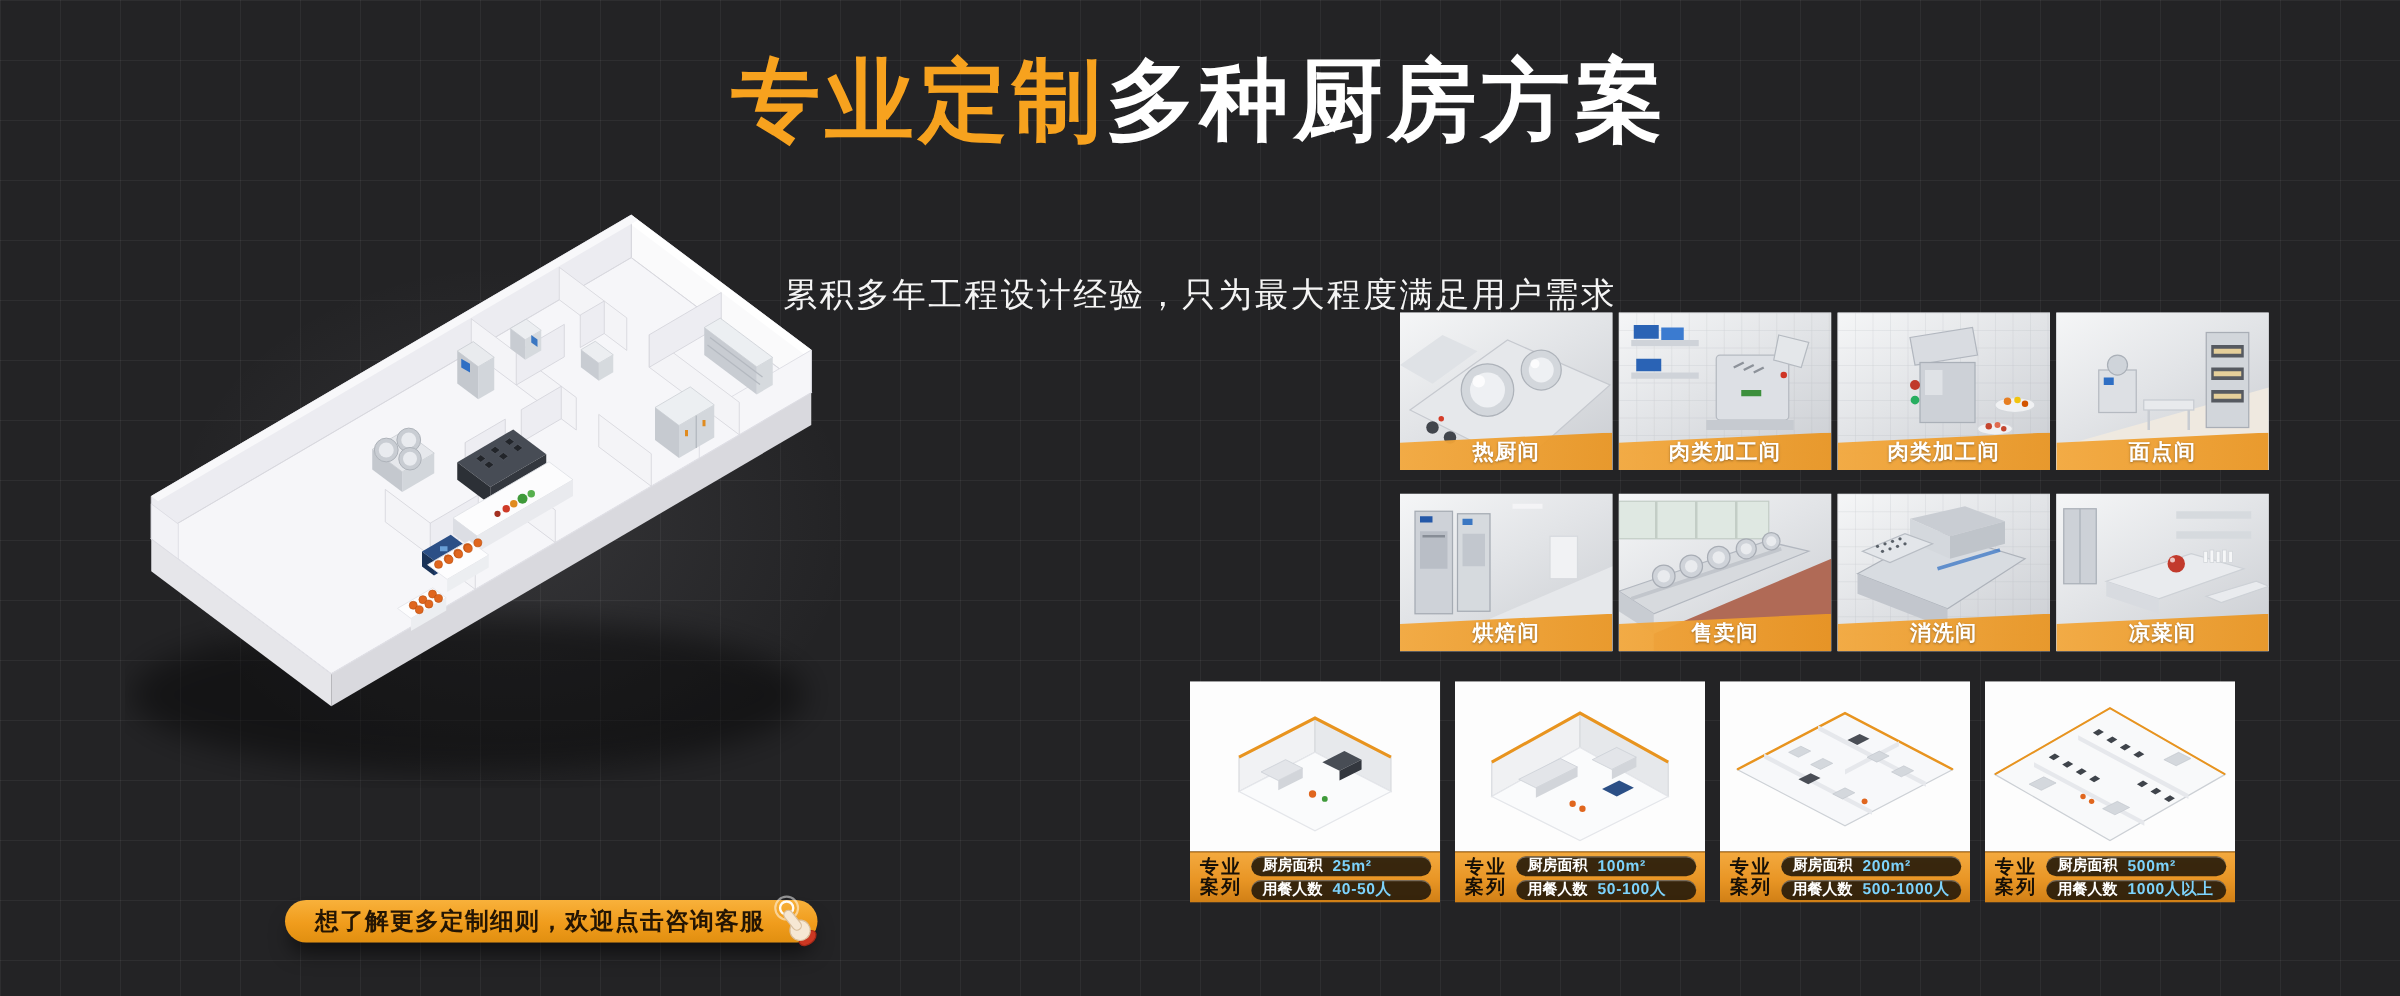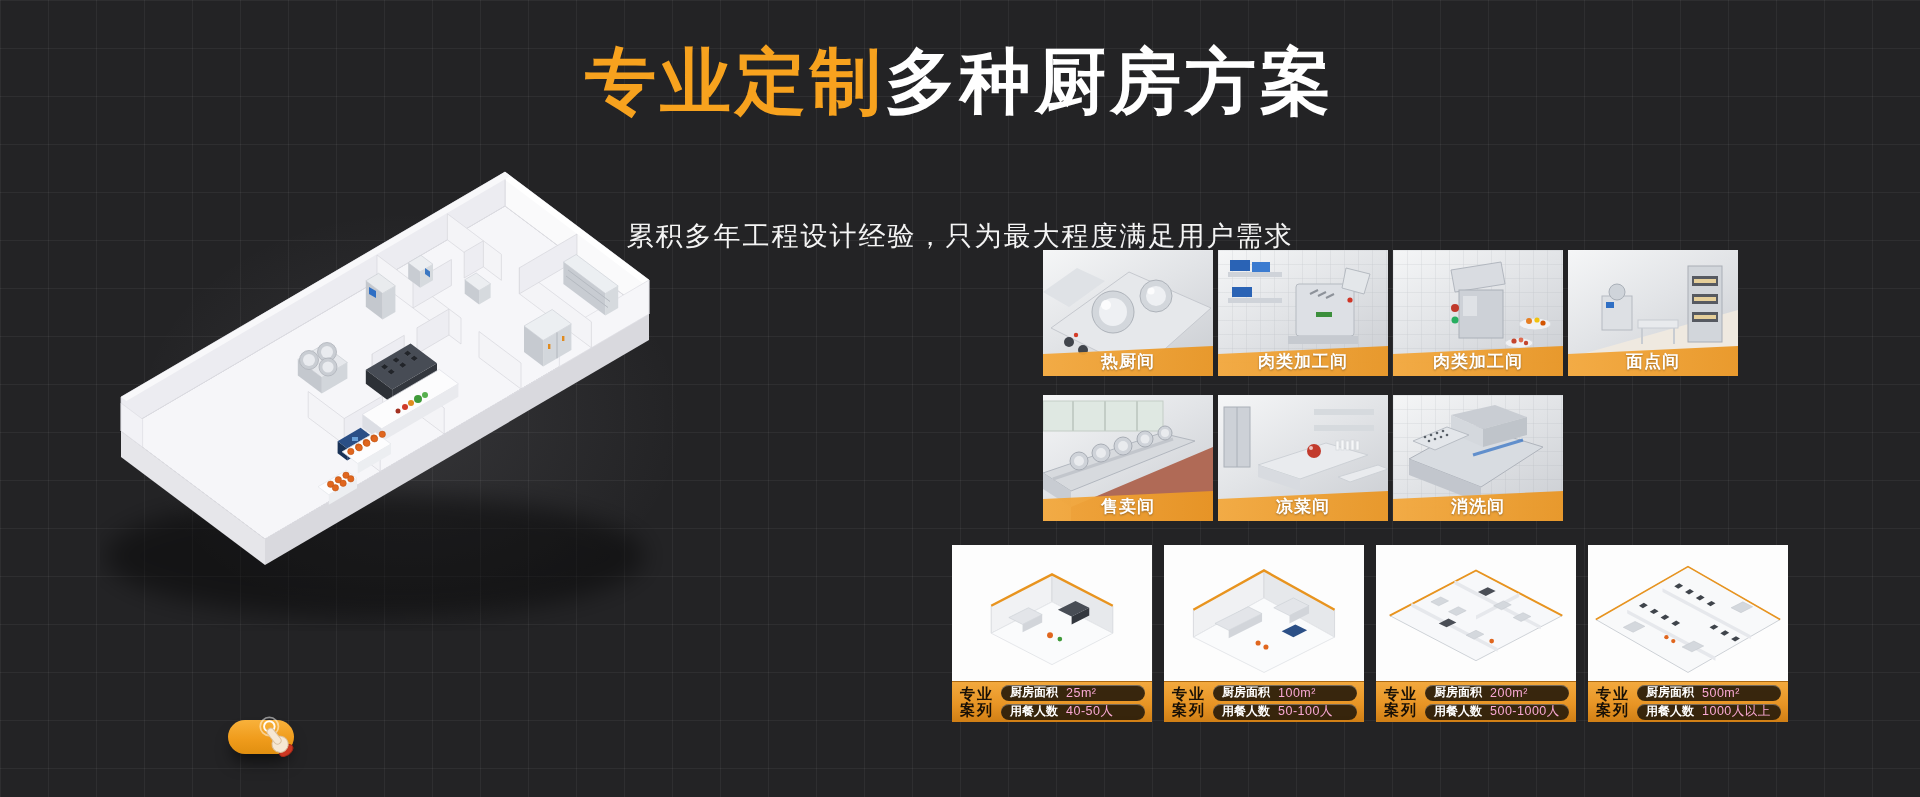--- a/index.html
+++ b/index.html
@@ -21,21 +21,21 @@
     font-size:71px;font-weight:900;letter-spacing:4px;line-height:1.12;white-space:nowrap;}
   .title .hl{color:#F7A21E;}
   .title .rest{color:#ffffff;}
   .subtitle{position:absolute;top:170px;left:0;width:100%;text-align:center;
     font-size:27px;font-weight:500;letter-spacing:2px;color:#f4f4f4;margin-top:48px;}
 
   
   .plan{position:absolute;left:100px;top:156px;width:570px;height:510px;}
 
   
-  .tiles{position:absolute;left:1043px;top:250px;width:696px;
+  .tiles{position:absolute;left:1120px;top:250px;width:696px;
     display:grid;grid-template-columns:repeat(4,170px);column-gap:5px;row-gap:19px;}
   .tile{position:relative;width:170px;height:126px;overflow:hidden;background:#dfe1e5;}
   .photo{position:absolute;inset:0;
     background:linear-gradient(150deg,#f5f6f7 0%,#e2e4e7 45%,#c9ccd1 100%);}
   .wtiles{position:absolute;inset:0;opacity:.45;
     background-image:
       linear-gradient(rgba(165,170,176,.35) 1px, transparent 1px),
       linear-gradient(90deg, rgba(165,170,176,.35) 1px, transparent 1px);
     background-size:14px 14px;}
   .photo svg{position:absolute;inset:0;}
@@ -54,21 +54,21 @@
   .case .img svg{position:absolute;inset:0;}
   .case .foot{height:41px;display:flex;align-items:center;gap:7px;padding:0 7px 0 8px;
     background:linear-gradient(180deg,#F3A93E 0%,#E89525 55%,#D07F15 100%);
     border-top:1px solid rgba(0,0,0,.18);box-sizing:border-box;}
   .badge{font-size:15px;font-weight:800;color:#181006;line-height:1.1;letter-spacing:2px;text-align:center;white-space:nowrap;}
   .pills{flex:1;display:flex;flex-direction:column;gap:3px;min-width:0;}
   .pill{height:16px;border-radius:9px;background:rgba(42,29,11,.93);
     box-shadow:inset 0 1px 0 rgba(255,255,255,.32);
     display:flex;align-items:center;gap:8px;padding:0 9px;white-space:nowrap;}
   .pill .pl{font-size:12px;font-weight:700;color:#fff;}
-  .pill .pv{font-size:12.5px;font-weight:400;color:#f9a8d4;letter-spacing:.5px;}
+  .pill .pv{font-size:12.5px;font-weight:700;color:#7dd3fc;letter-spacing:.5px;}
 
   
   .cta{position:absolute;left:228px;top:720px;height:34px;border-radius:17px;
     display:flex;align-items:center;padding:0 42px 0 24px;cursor:pointer;border:none;
     background:linear-gradient(180deg,#F8B13B 0%,#F09C1C 55%,#E18F10 100%);
     box-shadow:0 12px 16px -4px rgba(0,0,0,.55);}
   .cta .label{font-size:19px;font-weight:700;color:#241503;letter-spacing:1px;white-space:nowrap;}
   .cta .hand{position:absolute;right:-6px;top:-6px;width:46px;height:46px;}
 </style>
 </head>
@@ -300,20 +300,39 @@
         <rect x="70" y="70" width="40" height="8" fill="#e8eaed" stroke="#c8ccd2"></rect>
         <line x1="74" y1="78" x2="74" y2="94" stroke="#c8ccd2" stroke-width="2"></line>
           <line x1="106" y1="78" x2="106" y2="94" stroke="#c8ccd2" stroke-width="2"></line>
       </svg>
     </div>
     <div class="band">
         <span>面点间</span>
       </div>
   </div>
 
+  <div class="tile">
+    <div class="photo">
+      <svg viewBox="0 0 170 126">
+        <polygon points="72,100 170,58 170,126 72,126" fill="#e6e8eb"></polygon>
+        <rect x="120" y="34" width="22" height="34" fill="#f1f2f4" stroke="#d7dade"></rect>
+        <rect x="12" y="14" width="30" height="82" fill="#ced2d8" stroke="#a5abb3"></rect>
+        <rect x="16" y="18" width="10" height="5" fill="#2458a8"></rect>
+        <rect x="16" y="30" width="22" height="30" fill="#b9bec6"></rect>
+          <line x1="18" y1="34" x2="36" y2="34" stroke="#878d96" stroke-width="2"></line>
+        <rect x="46" y="16" width="26" height="78" fill="#d6dade" stroke="#a5abb3"></rect>
+        <rect x="50" y="20" width="8" height="5" fill="#3b77c2"></rect>
+        <rect x="50" y="32" width="18" height="26" fill="#c2c7ce"></rect>
+        <rect x="90" y="8" width="24" height="4" fill="#f4f4f6"></rect>
+      </svg>
+    </div>
+    <div class="band">
+        <span>烘焙间</span>
+      </div>
+  </div>
 
   <div class="tile">
     <div class="photo">
       <svg viewBox="0 0 170 126">
         <rect x="0" y="6" width="120" height="30" fill="#dfe8e2" stroke="#c3cdc6"></rect>
         <line x1="30" y1="6" x2="30" y2="36" stroke="#c3cdc6" stroke-width="2"></line>
           <line x1="62" y1="6" x2="62" y2="36" stroke="#c3cdc6" stroke-width="2"></line>
           <line x1="94" y1="6" x2="94" y2="36" stroke="#c3cdc6" stroke-width="2"></line>
         <polygon points="28,112 170,52 170,126 28,126" fill="#b06a56"></polygon>
         <polygon points="0,78 118,38 152,46 28,96" fill="#d7dade" stroke="#b2b7bf"></polygon>
@@ -333,46 +352,20 @@
         </g>
       </svg>
     </div>
     <div class="band">
         <span>售卖间</span>
       </div>
   </div>
 
   <div class="tile">
     <div class="photo">
-      <svg viewBox="0 0 170 126">
-        <rect x="96" y="14" width="60" height="6" fill="#d6dade"></rect>
-          <rect x="96" y="30" width="60" height="6" fill="#d6dade"></rect>
-        <rect x="6" y="12" width="26" height="60" fill="#cdd1d7" stroke="#aab0b8"></rect>
-          <line x1="19" y1="12" x2="19" y2="72" stroke="#aab0b8"></line>
-        <polygon points="40,70 108,48 150,60 82,84" fill="#e9ebee" stroke="#cdd1d6"></polygon>
-        <polygon points="40,70 82,84 82,96 40,82" fill="#d8dbe0"></polygon>
-        <circle cx="96" cy="56" r="7" fill="#c23a2c"></circle>
-          <circle cx="93" cy="53" r="2" fill="#ffffff" opacity=".7"></circle>
-        <g fill="#f6f7f8" stroke="#cfd3d8" stroke-width=".6">
-          <rect x="118" y="46" width="3" height="9"></rect>
-            <rect x="123" y="45" width="3" height="10"></rect>
-            <rect x="128" y="46" width="3" height="9"></rect>
-            <rect x="133" y="45" width="3" height="10"></rect>
-            <rect x="138" y="46" width="3" height="9"></rect>
-        </g>
-        <polygon points="120,82 160,70 170,74 132,87" fill="#e9ebee" stroke="#cdd1d6"></polygon>
-      </svg>
-    </div>
-    <div class="band">
-        <span>凉菜间</span>
-      </div>
-  </div>
-
-  <div class="tile">
-    <div class="photo">
       <div class="wtiles"></div>
       <svg viewBox="0 0 170 126">
         <polygon points="16,64 78,30 150,52 88,92" fill="#d8dce1" stroke="#aeb3bb"></polygon>
         <polygon points="58,20 102,10 134,22 90,34" fill="#c9cdd3"></polygon>
         <polygon points="90,34 134,22 134,40 90,52" fill="#bfc4ca"></polygon>
         <polygon points="58,20 90,34 90,52 58,38" fill="#d4d8dd"></polygon>
         <polygon points="16,64 88,92 88,108 16,80" fill="#c2c6cd"></polygon>
         <polygon points="20,46 54,32 76,40 42,55" fill="#e3e6ea" stroke="#b8bdc4"></polygon>
         <g fill="#596068">
           <circle cx="32" cy="42" r="1.3"></circle>
@@ -382,20 +375,46 @@
           <circle cx="36" cy="46" r="1.3"></circle>
             <circle cx="42" cy="44" r="1.3"></circle>
             <circle cx="48" cy="42" r="1.3"></circle>
             <circle cx="54" cy="40" r="1.3"></circle>
         </g>
         <line x1="80" y1="60" x2="130" y2="45" stroke="#2f6fc4" stroke-width="3" opacity=".7"></line>
       </svg>
     </div>
     <div class="band">
         <span>消洗间</span>
+      </div>
+  </div>
+
+  <div class="tile">
+    <div class="photo">
+      <svg viewBox="0 0 170 126">
+        <rect x="96" y="14" width="60" height="6" fill="#d6dade"></rect>
+          <rect x="96" y="30" width="60" height="6" fill="#d6dade"></rect>
+        <rect x="6" y="12" width="26" height="60" fill="#cdd1d7" stroke="#aab0b8"></rect>
+          <line x1="19" y1="12" x2="19" y2="72" stroke="#aab0b8"></line>
+        <polygon points="40,70 108,48 150,60 82,84" fill="#e9ebee" stroke="#cdd1d6"></polygon>
+        <polygon points="40,70 82,84 82,96 40,82" fill="#d8dbe0"></polygon>
+        <circle cx="96" cy="56" r="7" fill="#c23a2c"></circle>
+          <circle cx="93" cy="53" r="2" fill="#ffffff" opacity=".7"></circle>
+        <g fill="#f6f7f8" stroke="#cfd3d8" stroke-width=".6">
+          <rect x="118" y="46" width="3" height="9"></rect>
+            <rect x="123" y="45" width="3" height="10"></rect>
+            <rect x="128" y="46" width="3" height="9"></rect>
+            <rect x="133" y="45" width="3" height="10"></rect>
+            <rect x="138" y="46" width="3" height="9"></rect>
+        </g>
+        <polygon points="120,82 160,70 170,74 132,87" fill="#e9ebee" stroke="#cdd1d6"></polygon>
+      </svg>
+    </div>
+    <div class="band">
+        <span>凉菜间</span>
       </div>
   </div>
 
 </div>
 
 <div class="cases">
 
   <div class="case">
     <div class="img">
       <svg viewBox="0 0 204 136">
@@ -544,20 +563,21 @@
           <span class="pl">用餐人数</span>
           <span class="pv">1000人以上</span>
         </div>
       </div>
     </div>
   </div>
 
 </div>
 
 <button class="cta">
+  <span class="label">想了解更多定制细则，欢迎点击咨询客服</span>
   <span class="hand">
     <svg viewBox="0 0 48 48" width="46" height="46">
       <circle cx="16" cy="13" r="5.5" fill="none" stroke="#ffffff" stroke-width="2" opacity=".95"></circle>
       <circle cx="16" cy="13" r="9.5" fill="none" stroke="#ffffff" stroke-width="1.8" opacity=".5"></circle>
       <g transform="rotate(-38 26 30)">
         <ellipse cx="27" cy="41" rx="8" ry="5" fill="#cc3722" stroke="#a52817" stroke-width="1"></ellipse>
         <circle cx="26" cy="32" r="8.5" fill="#f6e7d3" stroke="#d9bf9e" stroke-width="1"></circle>
         <rect x="22.5" y="12" width="7.5" height="19" rx="3.75" fill="#f6e7d3" stroke="#d9bf9e" stroke-width="1"></rect>
       </g>
     </svg>

